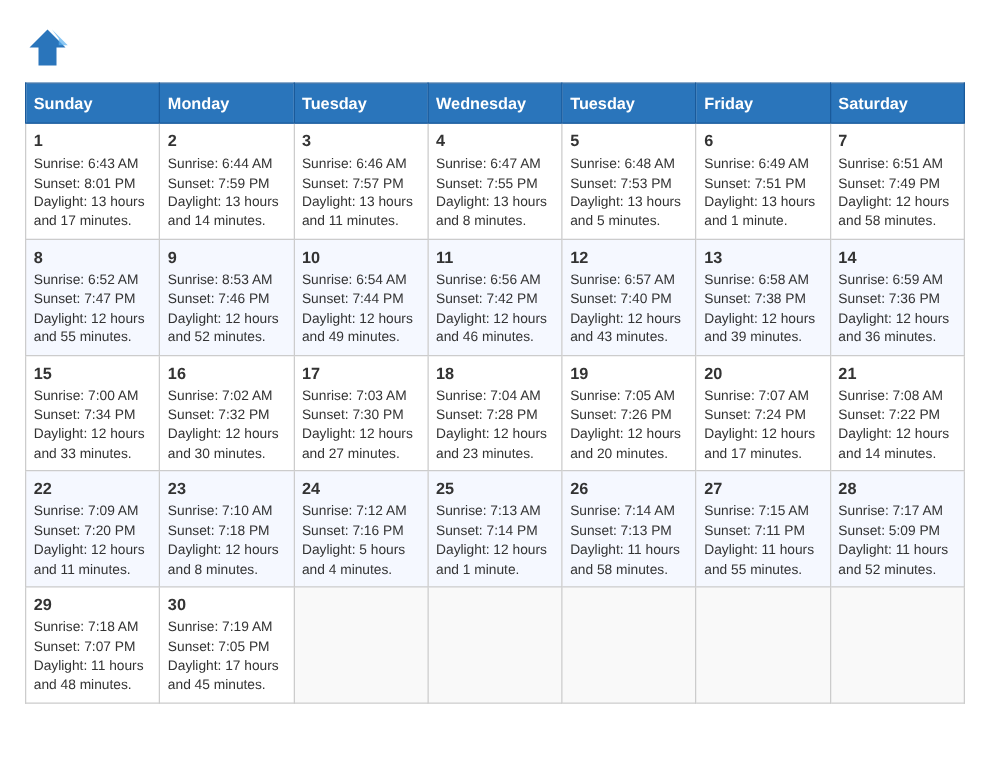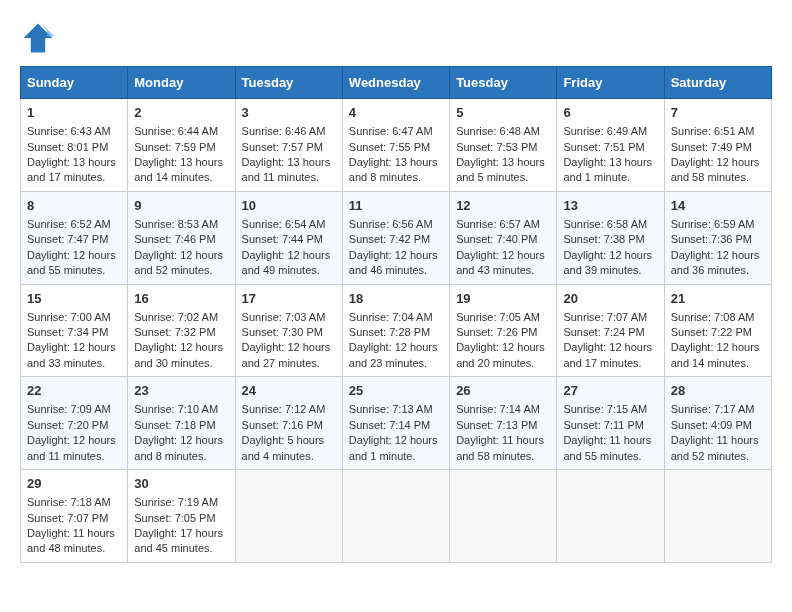--- a/index.html
+++ b/index.html
@@ -150,21 +150,21 @@
         <td><span class="day-num">20</span><span>Sunrise: 7:07 AM</span><br><span>Sunset: 7:24 PM</span><br><span>Daylight: 12 hours and 17 minutes.</span></td>
         <td><span class="day-num">21</span><span>Sunrise: 7:08 AM</span><br><span>Sunset: 7:22 PM</span><br><span>Daylight: 12 hours and 14 minutes.</span></td>
       </tr>
       <tr>
         <td><span class="day-num">22</span><span>Sunrise: 7:09 AM</span><br><span>Sunset: 7:20 PM</span><br><span>Daylight: 12 hours and 11 minutes.</span></td>
         <td><span class="day-num">23</span><span>Sunrise: 7:10 AM</span><br><span>Sunset: 7:18 PM</span><br><span>Daylight: 12 hours and 8 minutes.</span></td>
         <td><span class="day-num">24</span><span>Sunrise: 7:12 AM</span><br><span>Sunset: 7:16 PM</span><br><span>Daylight: 5 hours and 4 minutes.</span></td>
         <td><span class="day-num">25</span><span>Sunrise: 7:13 AM</span><br><span>Sunset: 7:14 PM</span><br><span>Daylight: 12 hours and 1 minute.</span></td>
         <td><span class="day-num">26</span><span>Sunrise: 7:14 AM</span><br><span>Sunset: 7:13 PM</span><br><span>Daylight: 11 hours and 58 minutes.</span></td>
         <td><span class="day-num">27</span><span>Sunrise: 7:15 AM</span><br><span>Sunset: 7:11 PM</span><br><span>Daylight: 11 hours and 55 minutes.</span></td>
-        <td><span class="day-num">28</span><span>Sunrise: 7:17 AM</span><br><span>Sunset: 4:09 PM</span><br><span>Daylight: 11 hours and 52 minutes.</span></td>
+        <td><span class="day-num">28</span><span>Sunrise: 7:17 AM</span><br><span>Sunset: 5:09 PM</span><br><span>Daylight: 11 hours and 52 minutes.</span></td>
       </tr>
       <tr>
         <td><span class="day-num">29</span><span>Sunrise: 7:18 AM</span><br><span>Sunset: 7:07 PM</span><br><span>Daylight: 11 hours and 48 minutes.</span></td>
         <td><span class="day-num">30</span><span>Sunrise: 7:19 AM</span><br><span>Sunset: 7:05 PM</span><br><span>Daylight: 17 hours and 45 minutes.</span></td>
         <td class="empty-cell"></td>
         <td class="empty-cell"></td>
         <td class="empty-cell"></td>
         <td class="empty-cell"></td>
         <td class="empty-cell"></td>
       </tr>

